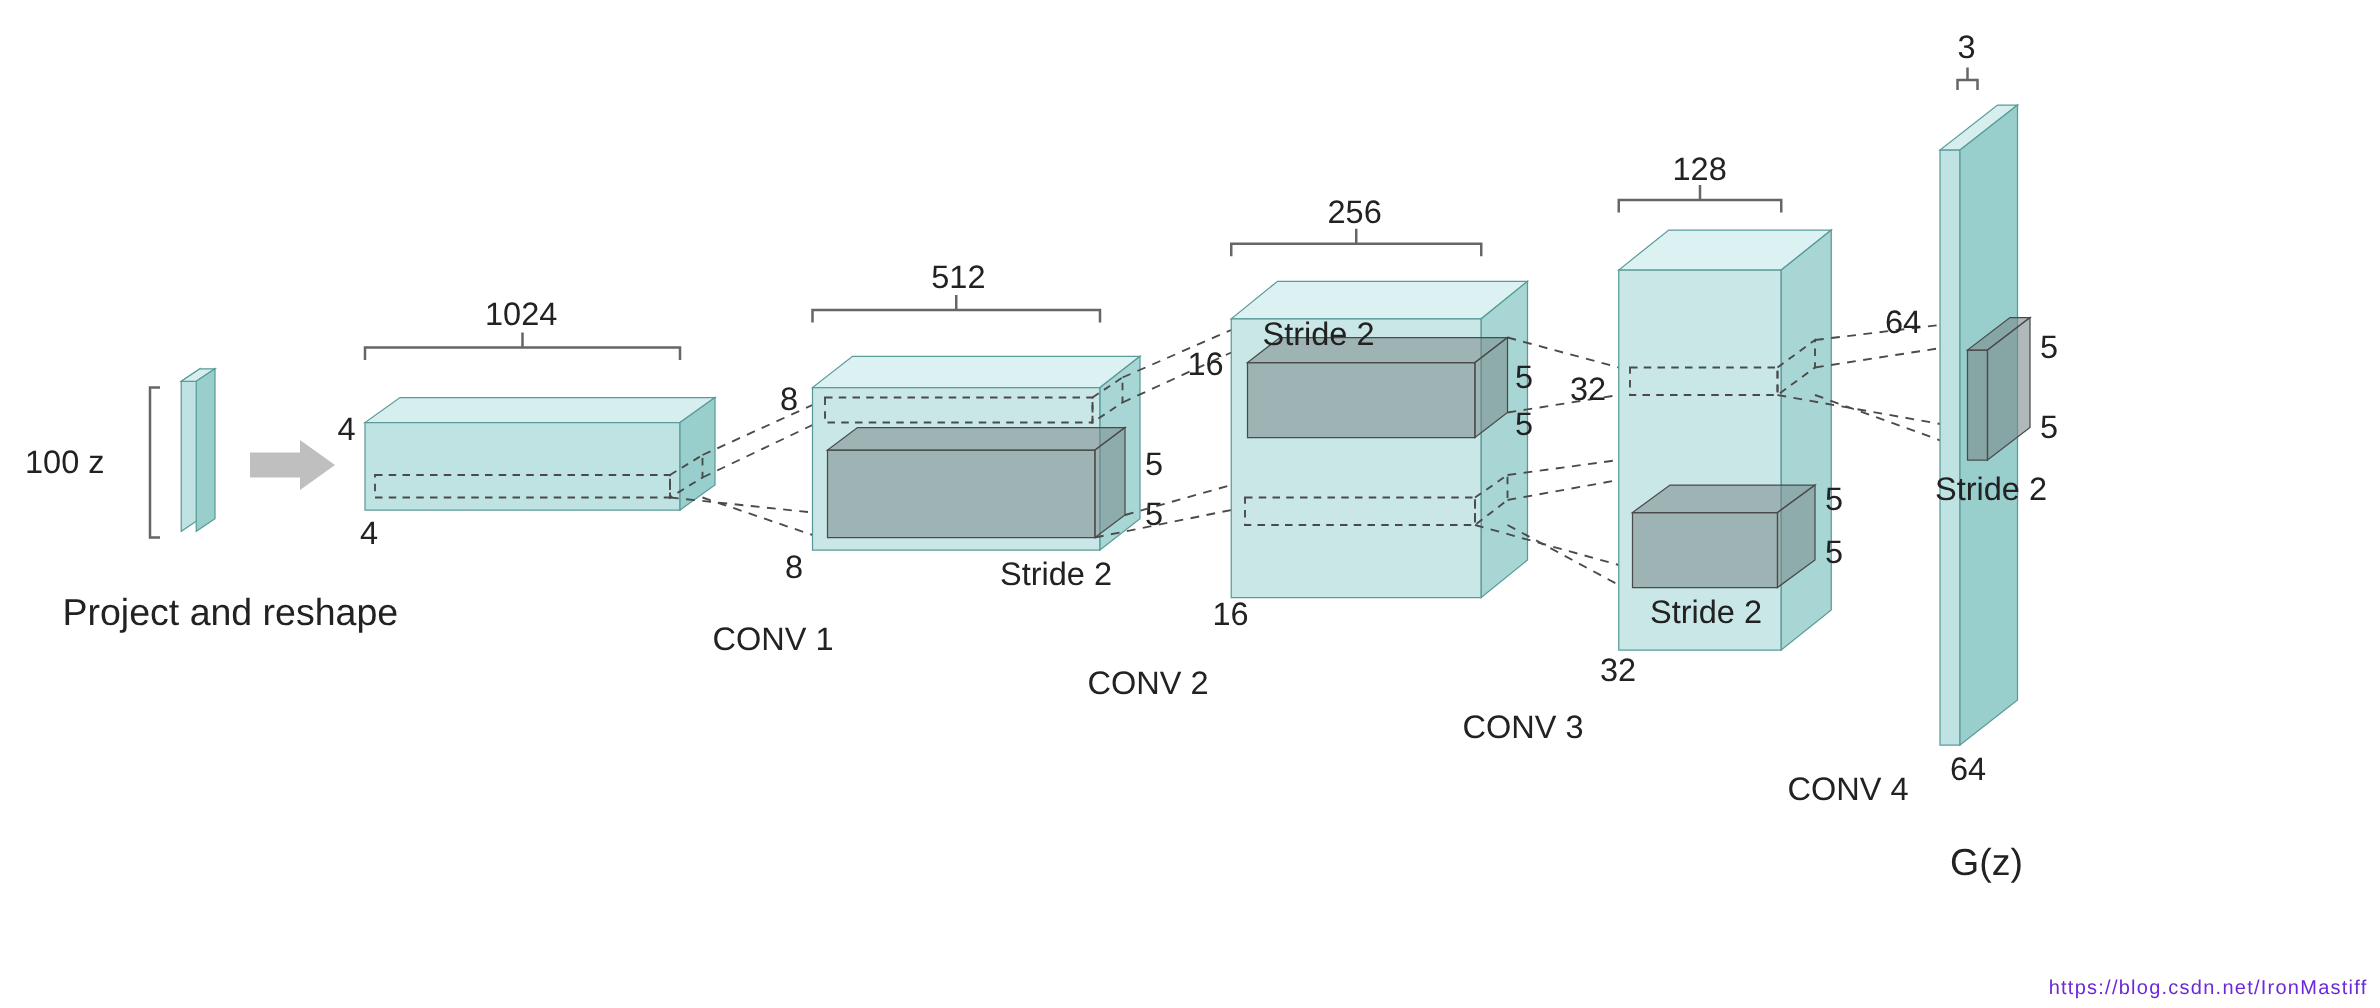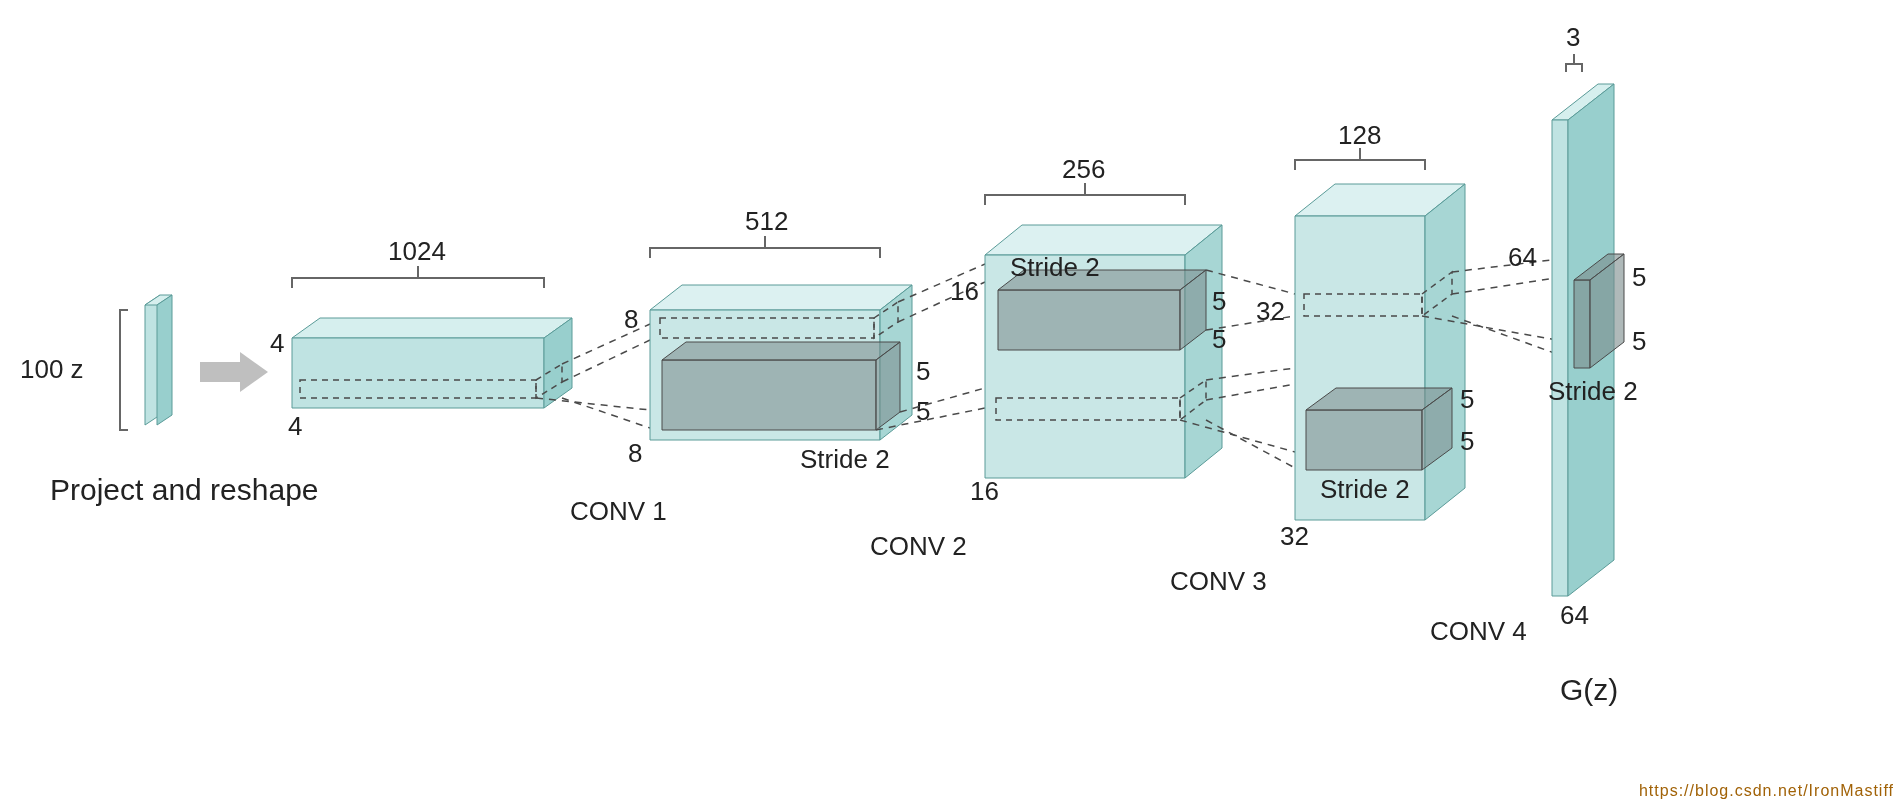--- a/index.html
+++ b/index.html
@@ -10,21 +10,21 @@
     background: #ffffff;
     font-family: Arial, Helvetica, sans-serif;
     color: #222;
     overflow: hidden;
   }
   svg { display:block; }
   .lbl { font-size: 26px; fill:#222; }
   .big { font-size: 30px; fill:#222; }
   .watermark {
     position:absolute; right:10px; bottom:6px;
-    font-size:16px; color:#a16207; letter-spacing:1px;margin-top:44px;
+    font-size:16px; color:#6d28d9; letter-spacing:1px;margin-top:44px;
   }
 </style>
 </head>
 <body>
 
 <svg width="1904" height="806" viewBox="0 0 1904 806">
 
   <g>
 
     <path d="M128 310 h-8 v120 h8" fill="none" stroke="#666" stroke-width="2"></path>

